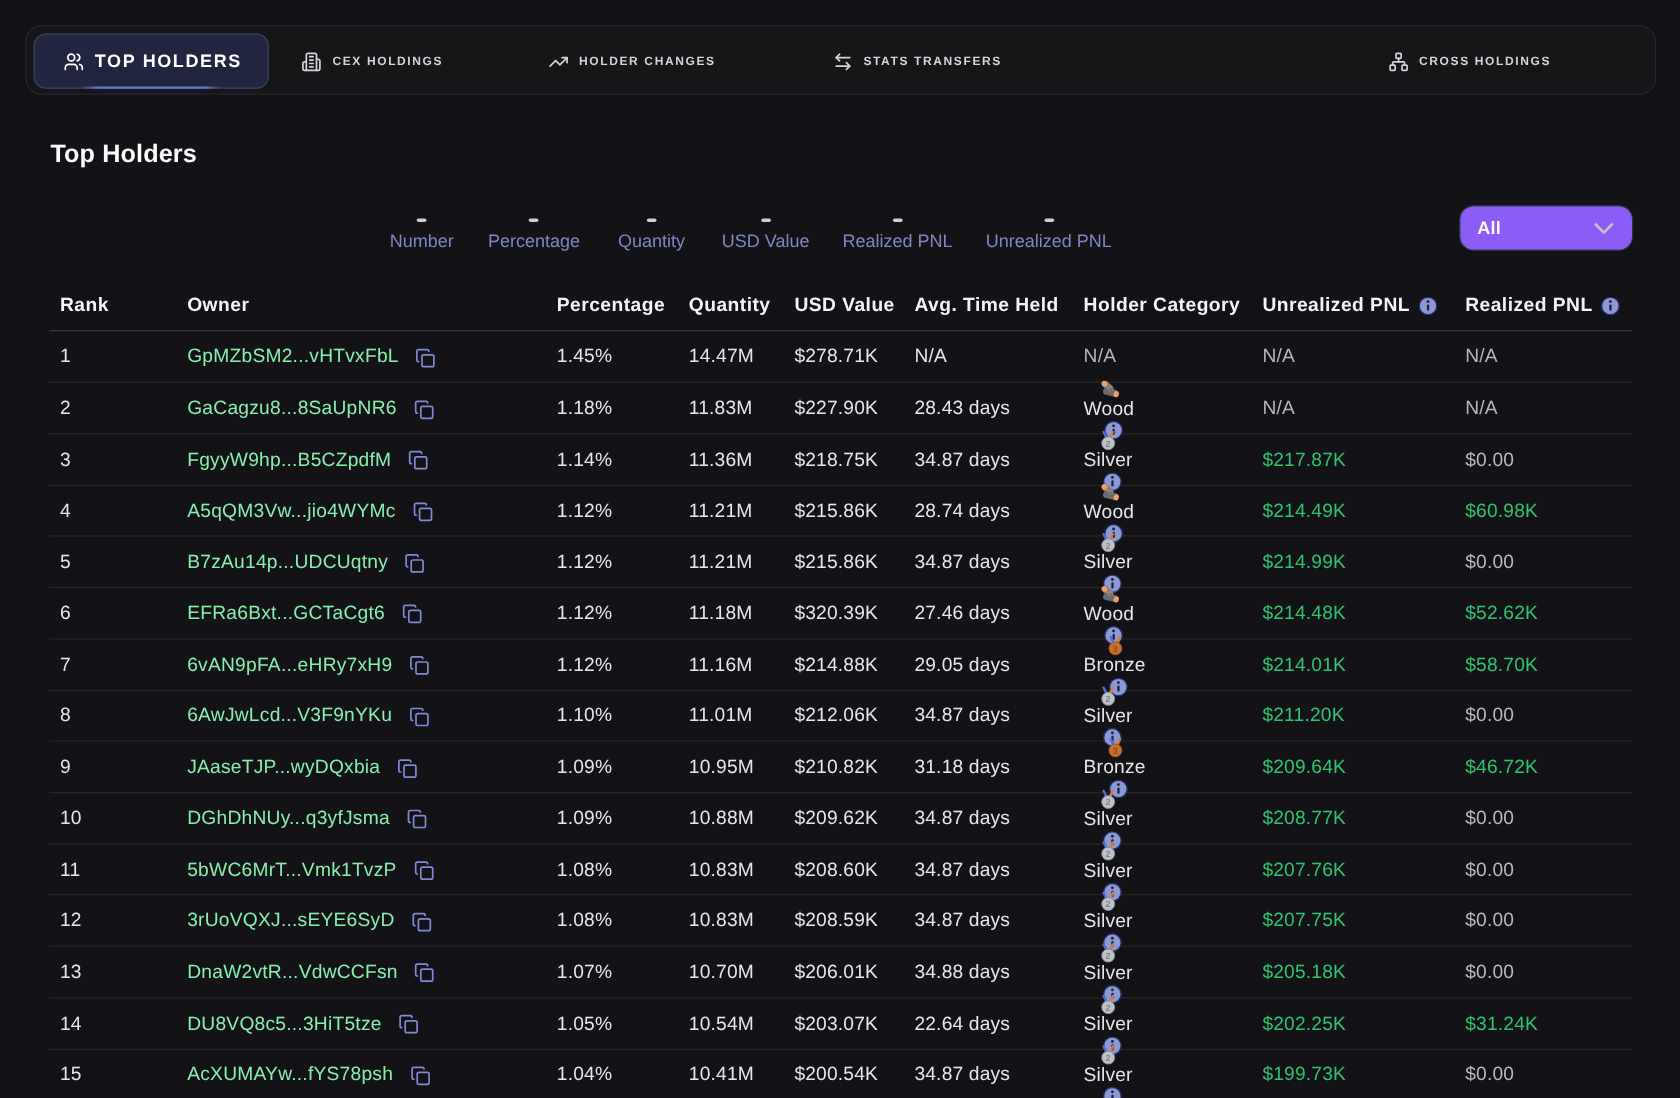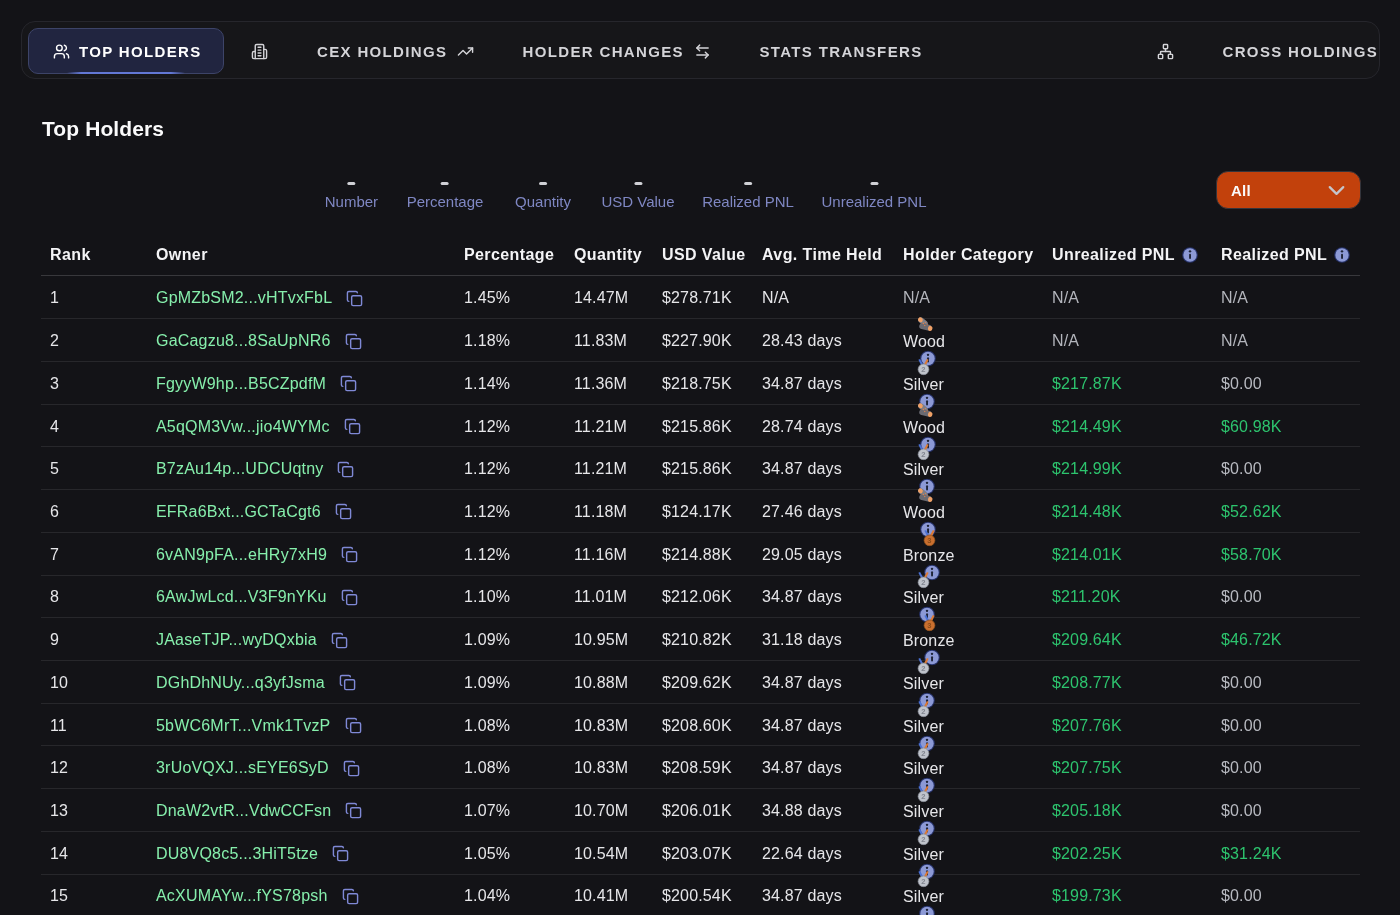--- a/index.html
+++ b/index.html
@@ -4,33 +4,33 @@
 * { margin:0; padding:0; box-sizing:border-box; }
 html,body { width:1400px; height:915px; overflow:hidden; background:#131317; font-family:"Liberation Sans",sans-serif; -webkit-font-smoothing:antialiased; }
 #page { position:relative; width:1132px; height:915px; }
 
 
 .tabbar { position:absolute; left:21px; top:21px; width:1359px; height:58px; border:1px solid #26262c; border-radius:14px; background:#161619; }
 .activetab { position:absolute; left:6px; top:6px; width:196px; height:46px; background:#212540; border:1px solid #3d4468; border-radius:10px; display:flex; align-items:center; padding-left:24px; gap:9px; color:#fff; }
 .activetab .ul { position:absolute; left:50%; transform:translateX(-50%); bottom:-1px; width:118px; height:2px; border-radius:2px; background:linear-gradient(90deg, rgba(99,118,210,0) 0%, #6378d6 12%, #6378d6 88%, rgba(99,118,210,0) 100%); }
 .tab { position:absolute; top:0; height:58px; display:flex; align-items:center; gap:9px; color:#d4d4d8; }
 .tabtxt { font-size:15px; font-weight:bold; letter-spacing:1.35px; }
-.tab span { font-size:15px; font-weight:bold; letter-spacing:1.35px;margin-left:40px; }
+.tab span { font-size:10px; font-weight:bold; letter-spacing:1.35px; }
 .ticon { width:17px; height:17px; }
 
 
 h1 { position:absolute; left:42px; top:117px; font-size:21px; font-weight:bold; color:#fbfbfc; letter-spacing:0.1px; }
 
 
 .stat { position:absolute; top:176.5px; transform:translateX(-50%); text-align:center; }
 .dash { width:8px; height:3px; background:#cfd0d5; border-radius:1.5px; margin:5px auto 0; font-size:0; }
 .slab { margin-top:9.5px; font-size:15px; color:#7f87c3; line-height:16px; }
 
 
-.dd { position:absolute; left:1216px; top:171px; width:145px; height:38px; border:1px solid #33343b; border-radius:12px; background:#c2410c; display:flex; align-items:center; }
+.dd { position:absolute; left:1216px; top:171px; width:145px; height:38px; border:1px solid #33343b; border-radius:12px; background:#8b5cf6; display:flex; align-items:center; }
 .dd b { font-size:15px; color:#fafafa; margin-left:14px; letter-spacing:0.2px; }
 .dd svg { position:absolute; right:10px; top:4.5px; width:27px; height:27px; color:#c4c5cb; }
 
 
 .table { position:absolute; left:41px; top:237.6px; width:1319px; }
 .th { position:relative; height:38.9px; letter-spacing:0.4px; border-bottom:1px solid rgba(255,255,255,0.16); font-weight:bold; color:#f4f4f6; }
 .tr { position:relative; height:42.72px; border-bottom:1px solid rgba(255,255,255,0.085); color:#e6e6e9; }
 .c { position:absolute; top:calc(50% + 1px); transform:translateY(-50%); font-size:16px; letter-spacing:0.15px; white-space:nowrap; display:flex; align-items:center; }
 .th .c { font-size:16px; letter-spacing:0.4px; top:calc(50% - 1.5px); }
 .rank { left:9px; }
@@ -333,21 +333,21 @@
 <span class="c rank">6</span>
 <span class="c owner">
           <a class="lnk">EFRa6Bxt...GCTaCgt6</a>
           <svg class="cpy" viewBox="0 0 24 24" fill="none" stroke="currentColor" stroke-width="2" stroke-linecap="round" stroke-linejoin="round">
             <rect width="14" height="14" x="8" y="8" rx="2" ry="2"></rect>
             <path d="M4 16c-1.1 0-2-.9-2-2V4c0-1.1.9-2 2-2h10c1.1 0 2 .9 2 2"></path>
           </svg>
         </span>
 <span class="c pct">1.12%</span>
 <span class="c qty">11.18M</span>
-<span class="c usd">$124.17K</span>
+<span class="c usd">$320.39K</span>
 <span class="c days">27.46 days</span>
 <span class="c cat0">
           <span class="cat">
             <svg class="med" viewBox="0 0 17 17">
               <g>
                 <rect x="2.2" y="2.6" width="10.8" height="5.6" rx="2.8" transform="rotate(40 6 5)" fill="#7e7e86"></rect>
                 <ellipse cx="4.4" cy="4.3" rx="2.5" ry="2.2" transform="rotate(40 4.4 4.3)" fill="#efa066"></ellipse>
                 <rect x="3.2" y="8.4" width="12.4" height="5.8" rx="2.9" transform="rotate(14 9 11)" fill="#6a6a72"></rect>
                 <ellipse cx="14.2" cy="12.9" rx="2.2" ry="2.6" transform="rotate(14 14.2 12.9)" fill="#efa066"></ellipse>
                 <circle cx="7.3" cy="8.1" r="0.75" fill="#e2824d"></circle>

